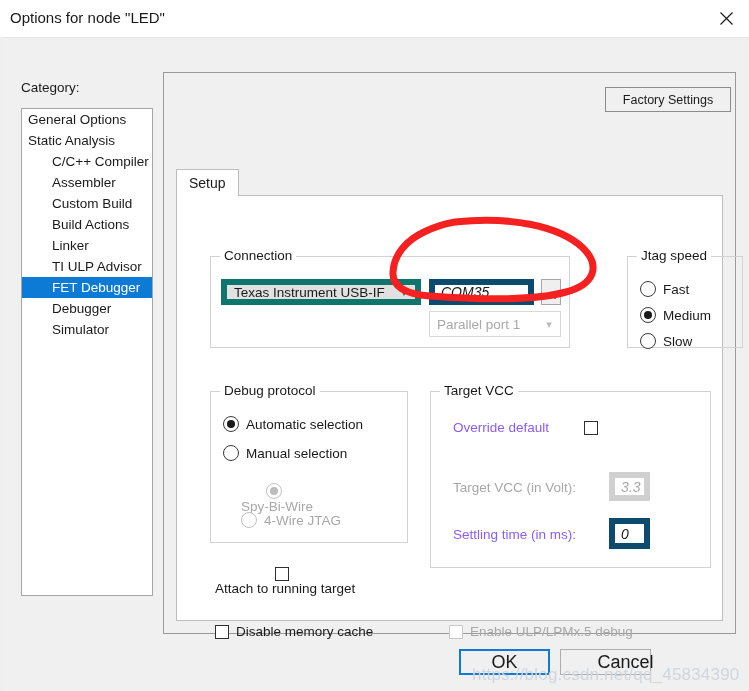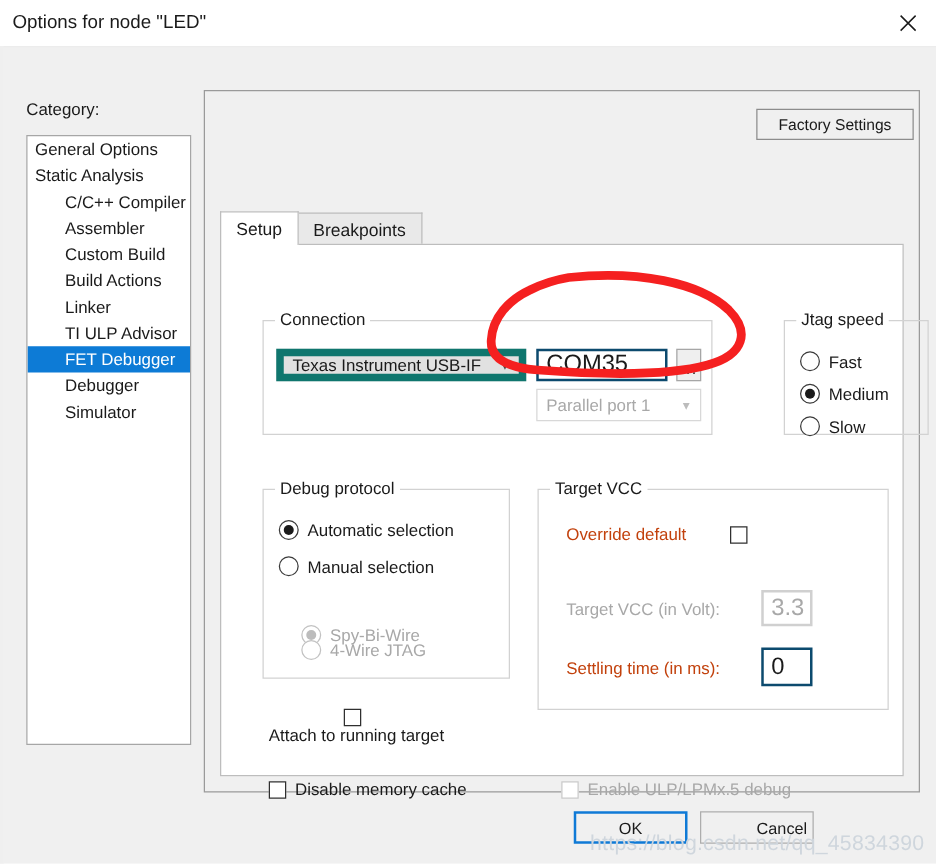--- a/index.html
+++ b/index.html
@@ -162,25 +162,26 @@
   .combo.disabled {
     background: #ffffff;
     border: 1px solid #d8d8d8;
     color: #a8a8a8;
   }
   .combo.disabled .arrow { color: #bcbcbc; }
 
   .textbox {
     position: absolute;
     background: #ffffff;
-    border: 2px solid #0c4a6e;
+    border: 6px solid #0c4a6e;
     box-sizing: border-box;
     display: flex; align-items: center;
-    font-size: 19px; color: #1a1a1a;
+    font-size: 14px; color: #1a1a1a;
     padding-left: 6px;
+    font-style: italic;
   }
   .textbox.disabled {
     border-color: #d0d0d0;
     color: #a8a8a8;
   }
   .dots-btn {
     position: absolute;
     background: #efefef;
     border: 1px solid #a6a6a6;
     box-sizing: border-box;
@@ -234,33 +235,33 @@
     margin-right: 7px;
     flex: none;
     box-sizing: border-box;
   }
   .check-row.disabled { color: #a8a8a8; }
   .check-row.disabled .checkbox { border-color: #c8c8c8; }
   .check-row.right-checkbox .checkbox { margin-right: 0; }
 
   .static-label {
     position: absolute;
-    font-size: 13.5px; color: #c2410c;
+    font-size: 13.5px; color: #8b5cf6;
     white-space: nowrap;
   }
   .static-label.disabled { color: #a8a8a8; }
 
   
   .btn {
     position: absolute;
     background: #f0f0f0;
     border: 1px solid #adadad;
     box-sizing: border-box;
     display: flex; align-items: center; justify-content: center;
-    font-size: 13px; color: #1a1a1a;
+    font-size: 18px; color: #1a1a1a;
     cursor: default;
   }
   .btn.default {
     border: 2px solid #0f7ad6;
     background: #f0f0f0;
   }
 
   
   .annot {
     position: absolute; left: 0; top: 0;
@@ -309,21 +310,20 @@
       <div class="cat-item indent">Debugger</div>
       <div class="cat-item indent">Simulator</div>
     </div>
 
   <div class="right-panel">
 
     <div class="factory-btn">Factory Settings</div>
 
     <div class="tabstrip" id="tabstrip">
         <div class="tab active">Setup</div>
-        <div class="tab">Breakpoints</div>
       </div>
 
     <div class="tabpanel">
 
       <div class="group grp-connection">
         <div class="group-title">Connection</div>
         <div class="combo" style="left:10px; top:22px; width:200px; height:26px;">
           <span class="combo-text">Texas Instrument USB-IF</span>
           <span class="arrow">▾</span>
         </div>
@@ -359,21 +359,21 @@
         <div class="group-title">Debug protocol</div>
         <div id="proto-opts">
             <div class="radio-row" style="left: 12px; top: 24px;">
               <span class="radio checked"></span>
               <span>Automatic selection</span>
             </div>
             <div class="radio-row" style="left: 12px; top: 53px;">
               <span class="radio"></span>
               <span>Manual selection</span>
             </div>
-            <div class="radio-row disabled" style="left: 30px; top: 108px;">
+            <div class="radio-row disabled" style="left: 30px; top: 91px; flex-direction: column;">
               <span class="radio checked"></span>
               <span>Spy-Bi-Wire</span>
             </div>
             <div class="radio-row disabled" style="left: 30px; top: 120px;">
               <span class="radio"></span>
               <span>4-Wire JTAG</span>
             </div>
           </div>
       </div>
 

